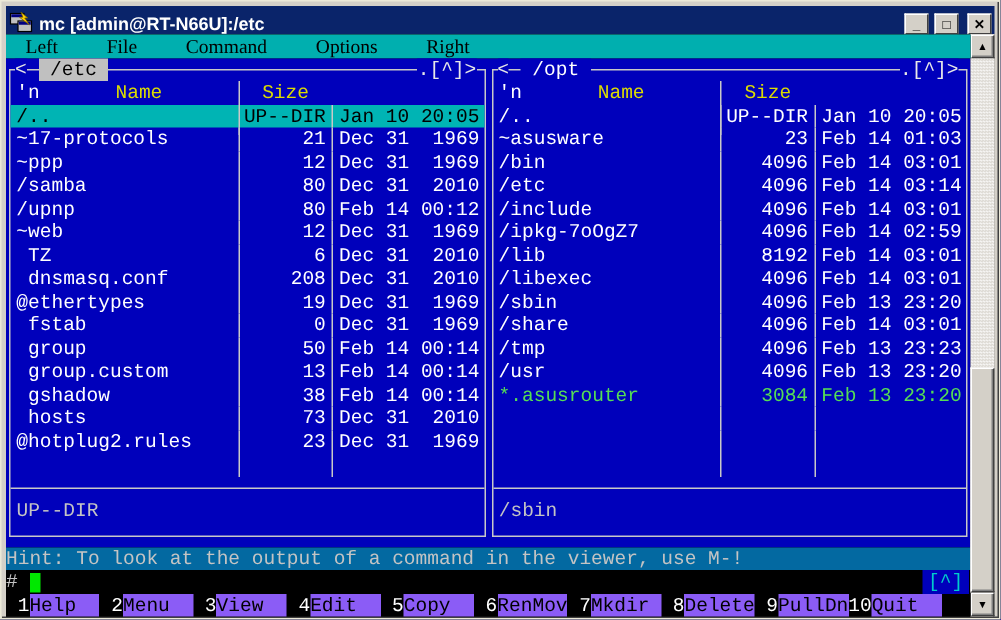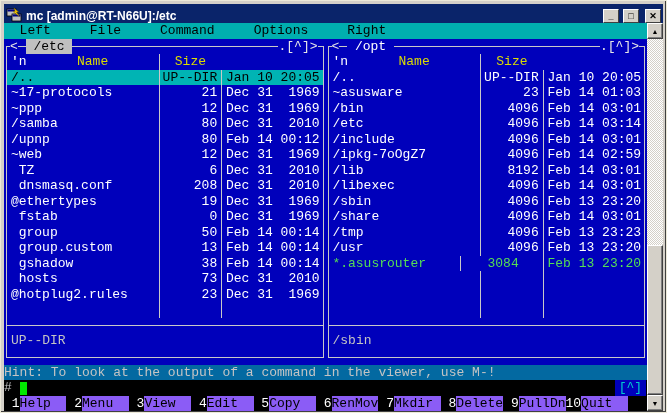--- a/index.html
+++ b/index.html
@@ -32,21 +32,21 @@
   
   .term{
     flex:1; position:relative; background:#000;
     font-family:"Liberation Mono","DejaVu Sans Mono",monospace;
     font-size:13px; line-height:15.5px; color:#C4C4C4;
   }
   .menurow{
     height:15.5px; background:#00AFAF; color:#000; white-space:pre;
     display:flex;
   }
-  .menu-item{ margin-left:5ch; } .menu-item:first-child{ margin-left:2ch; }
+  .menu-item{ margin-left:5ch;font-family:Liberation Serif, serif; } .menu-item:first-child{ margin-left:2ch; }
 
   .panelsrow{ height:326px; background:#0000BB; display:flex; }
   .panel{ flex:1; position:relative; }
   .pbox{
     position:absolute; top:7px; bottom:7px; left:2px; right:2px;
     border:1px solid #C8C8C8;
   }
   .ptitle{
     position:absolute; top:0; left:6px; right:8px; height:15.5px;
     display:flex; align-items:center; white-space:pre; color:#E8E8E8;
@@ -73,21 +73,21 @@
     position:absolute; top:31px; left:3px; right:3px; height:248px;
     display:grid; grid-auto-rows:15.5px; align-content:start;
   }
   .frow{ display:grid; grid-template-columns: 1fr 8ch 13ch; }
   .frow span{ white-space:pre; overflow:hidden; }
   .frow .c-name{ padding-left:0.5ch; }
   .frow .c-size{ text-align:right; padding-right:0.5ch; border-left:1px solid #C8C8C8; }
   .frow .c-date{ padding-left:0.5ch; border-left:1px solid #C8C8C8; }
   .t-dir,.t-link,.t-updir{ color:#FFFFFF; }
   .t-file{ color:#ffffff;font-family:Liberation Mono, monospace; }
-  .t-exec{ color:#55DD55;gap:20px; }
+  .t-exec{ color:#55DD55; }
   .frow.sel{ background:#00B4B4; }
   .frow.sel span{ color:#000; }
 
   .psep{ position:absolute; left:3px; right:3px; top:286px; border-top:1px solid #C8C8C8; }
   .pstatus{
     position:absolute; top:294px; left:7px; right:7px; height:15.5px;
     color:#C4C4C4; white-space:pre;
   }
 
   .hintrow{ height:15.5px; background:#0369a1; color:#C4C4C4; white-space:pre; }

